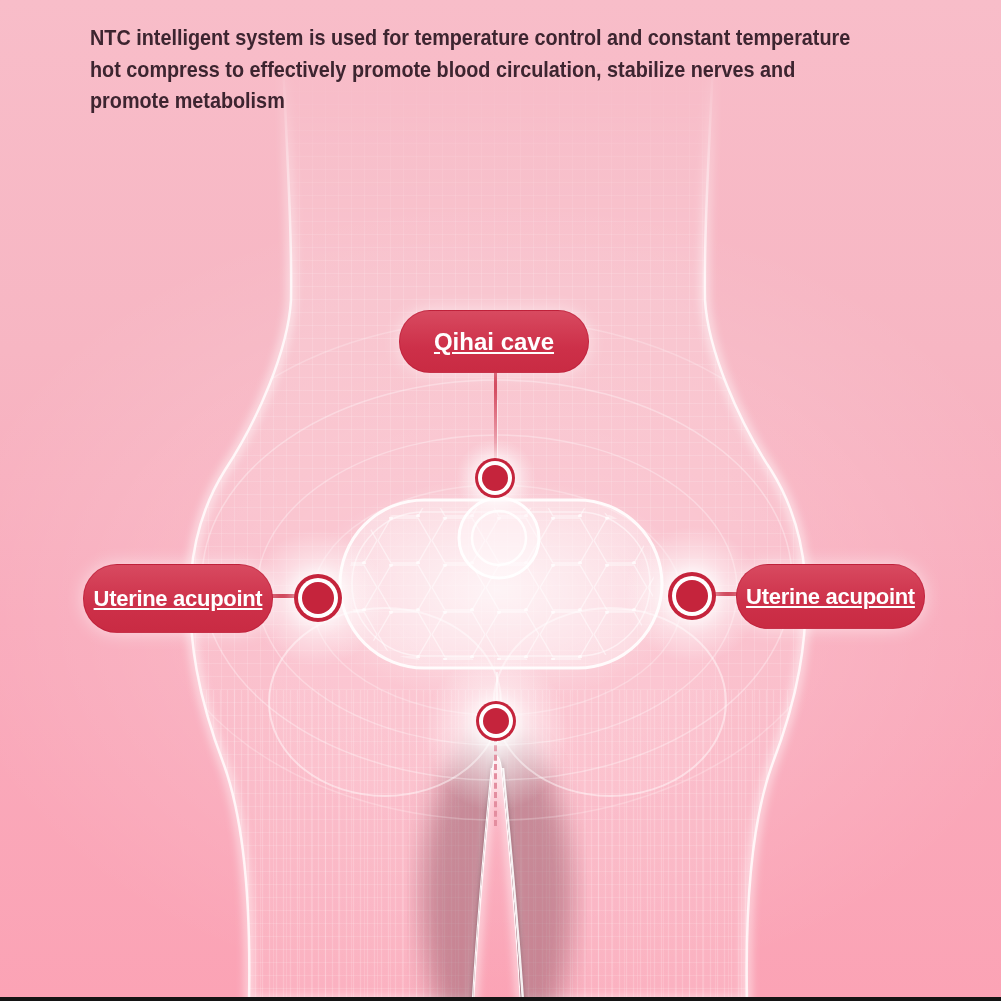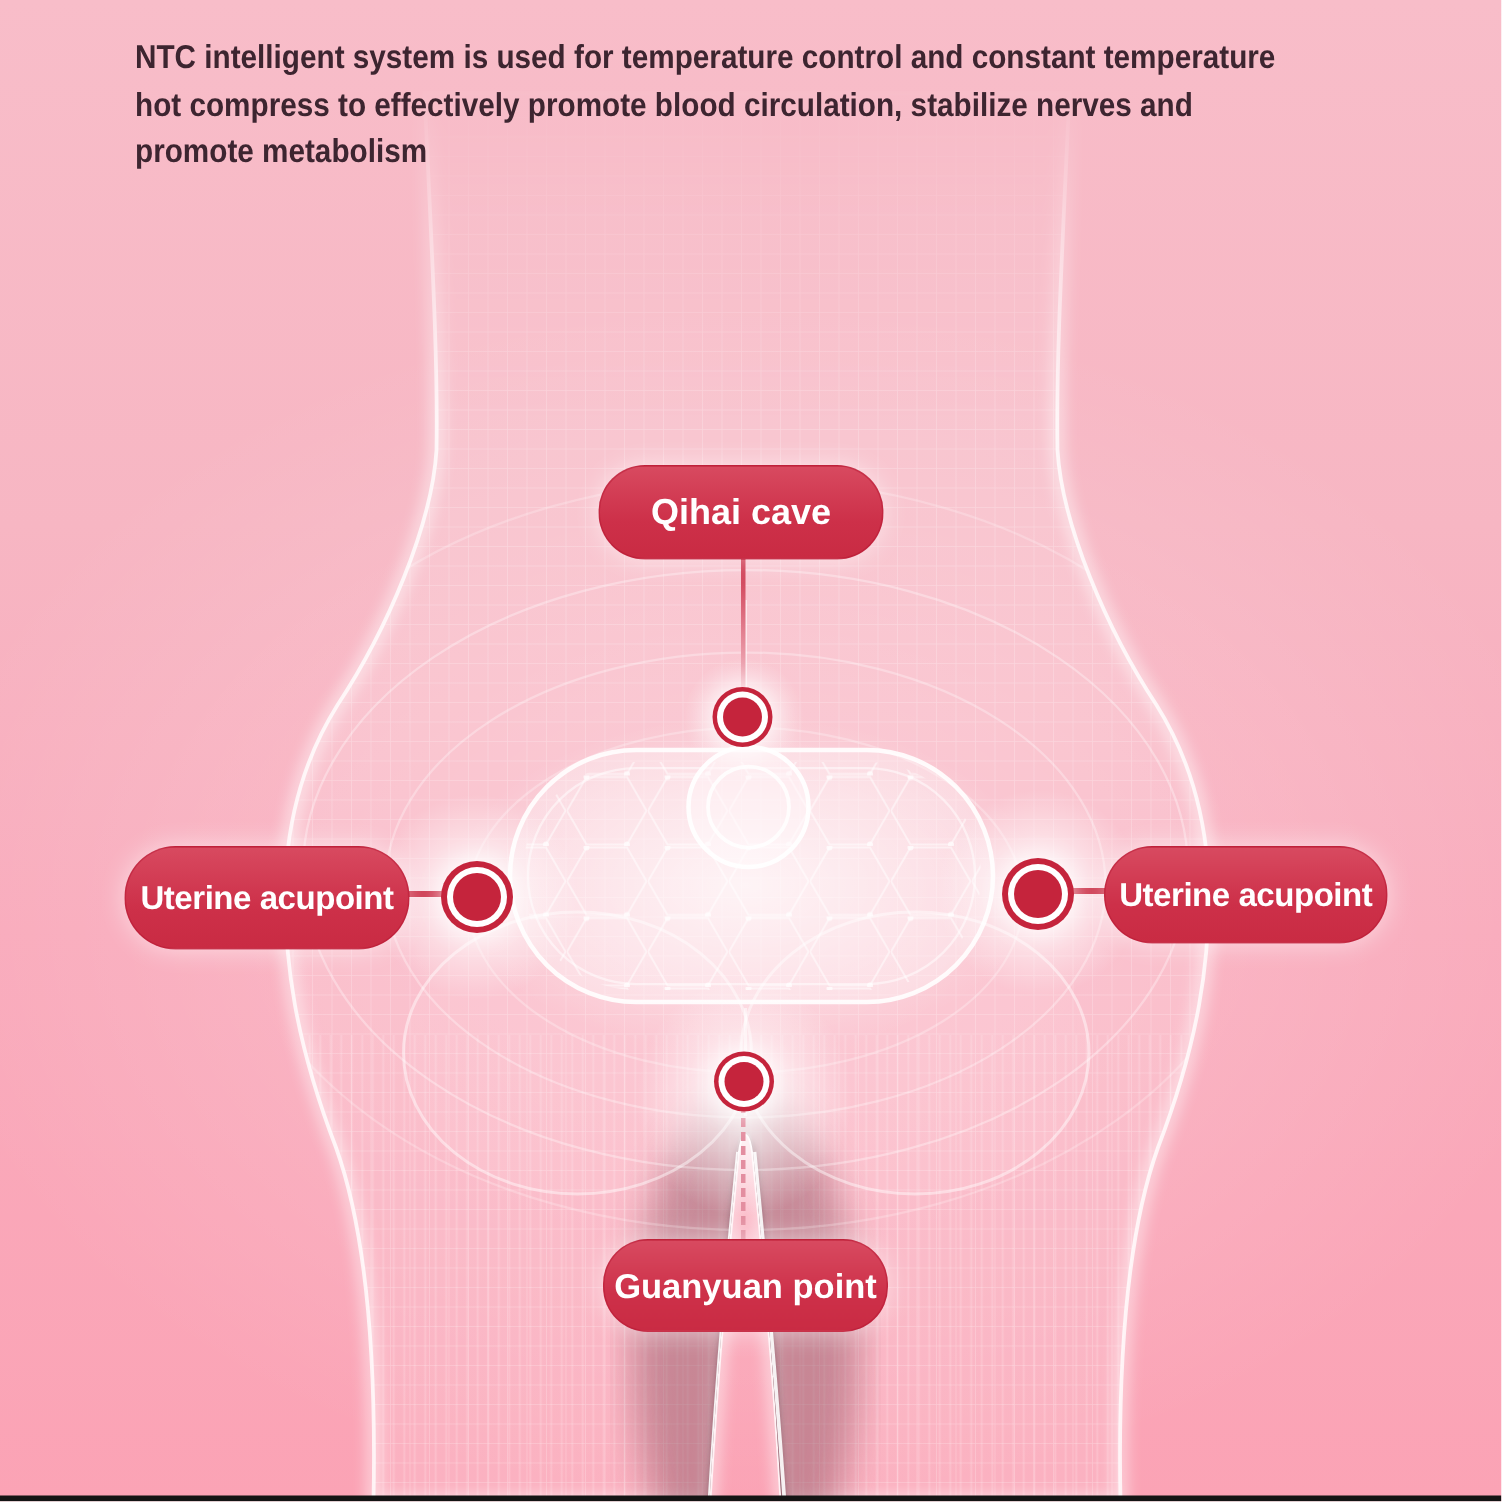--- a/index.html
+++ b/index.html
@@ -52,20 +52,21 @@
   .dot-left     { left:302px; top:582px; }
   .dot-right    { left:676px; top:580px; }
   .dot-guanyuan { left:483px; top:708px; }
   
   .pill {
     position:absolute; display:flex; align-items:center; justify-content:center;
     color:#ffffff; font-weight:700; text-align:center;
     background:linear-gradient(180deg,#d84a60 0%, #cd3049 60%, #c92b43 100%);
     border:1px solid rgba(180,22,48,0.45);
     box-shadow:0 0 18px rgba(255,255,255,0.55);
+    text-decoration:underline;
   }
   .pill-qihai    { left:399px; top:310px; width:188px; height:61px; border-radius:31px; font-size:24px; }
   .pill-ut-left  { left:83px;  top:564px; width:188px; height:67px; border-radius:34px; font-size:22px; letter-spacing:-0.3px; }
   .pill-ut-right { left:736px; top:564px; width:187px; height:63px; border-radius:32px; font-size:22px; letter-spacing:-0.3px; }
   .pill-guanyuan { left:402px; top:826px; width:188px; height:60px; border-radius:30px; font-size:23px; }
   
   .bottom-bar { position:absolute; left:0; bottom:0; width:100%; height:4px; background:#141414; }
 </style>
 </head>
 <body>
@@ -157,23 +158,20 @@
 
   <div class="pill pill-qihai">
     <span>Qihai cave</span>
   </div>
   <div class="pill pill-ut-left">
     <span>Uterine acupoint</span>
   </div>
   <div class="pill pill-ut-right">
     <span>Uterine acupoint</span>
   </div>
-  <div class="pill pill-guanyuan">
-    <span>Guanyuan point</span>
-  </div>
 
   <div class="desc">
     <div>NTC intelligent system is used for temperature control and constant temperature</div>
     <div>hot compress to effectively promote blood circulation, stabilize nerves and</div>
     <div>promote metabolism</div>
   </div>
 
   <div class="bottom-bar"></div>
 </div>
 

